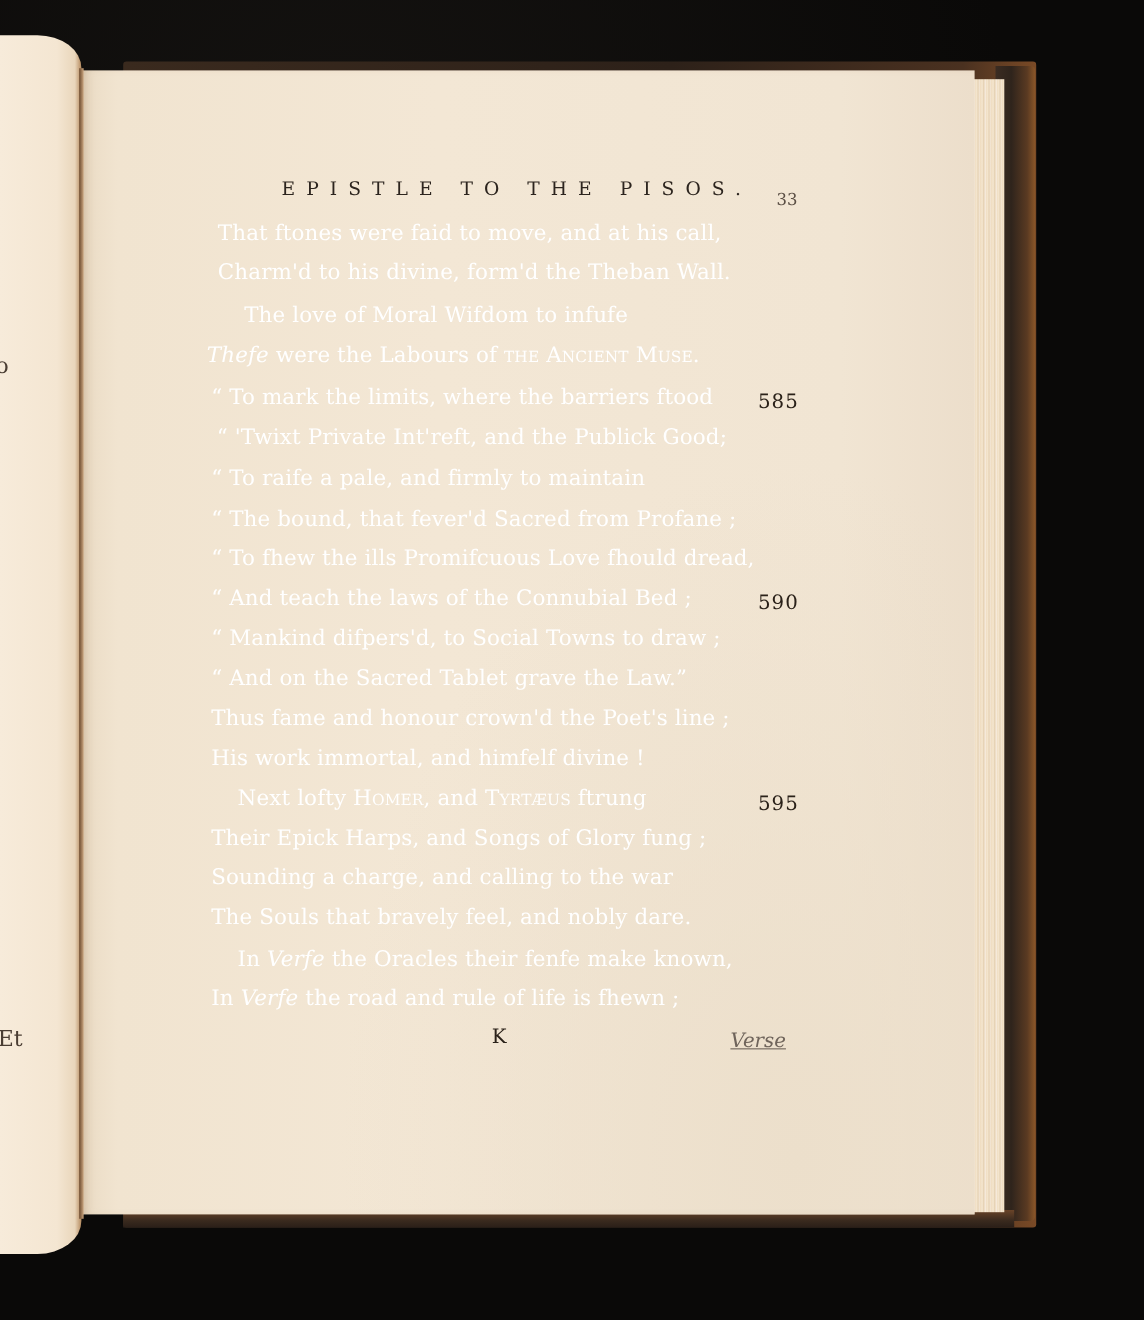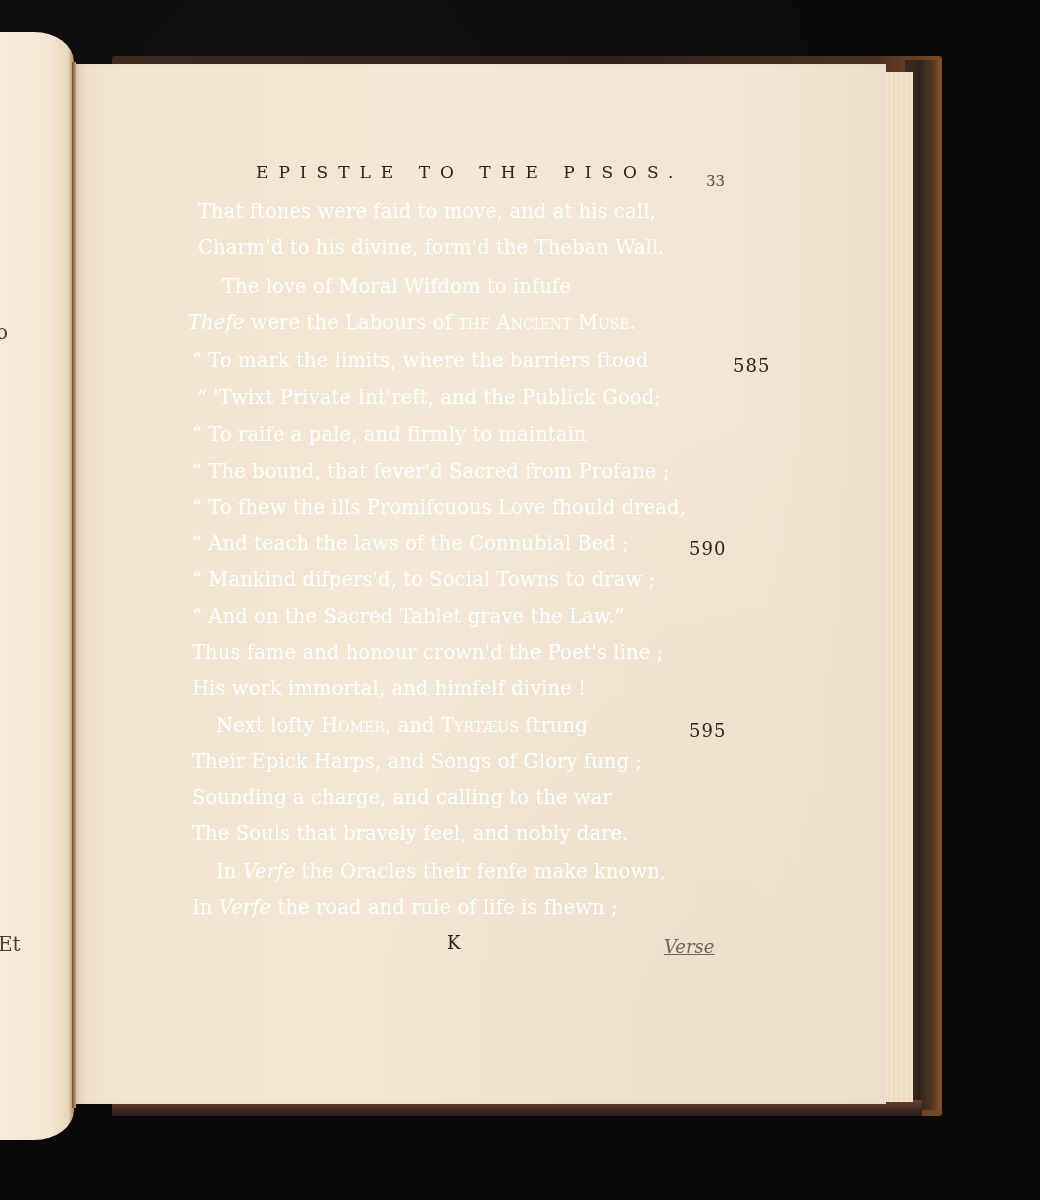--- a/index.html
+++ b/index.html
@@ -99,21 +99,21 @@
 
 <div class="runhead">EPISTLE TO THE PISOS.</div>
 <div class="folio">33</div>
 
 <div id="text-block">
     <div class="line" style="top: 200px; left: 198px;">That ftones were faid to move, and at his call,</div>
     <div class="line" style="top: 236px; left: 198px;">Charm'd to his divine, form'd the Theban Wall.</div>
     <div class="line" style="top: 275px; left: 222px;">The love of Moral Wifdom to infufe</div>
     <div class="line" style="top: 311px; left: 188px;"><span class="it">Thefe</span><span> were the Labours of </span><span class="sc">the Ancient Muse.</span></div>
     <div class="line" style="top: 349px; left: 192px;">“ To mark the limits, where the barriers ftood</div>
-    <div class="lineno" style="top: 355px; left: 689px; margin-left: 44px;">585</div>
+    <div class="lineno" style="top: 355px; left: 689px;">585</div>
     <div class="line" style="top: 386px; left: 197px;">“ 'Twixt Private Int'reft, and the Publick Good;</div>
     <div class="line" style="top: 423px; left: 192px;">“ To raife a pale, and firmly to maintain</div>
     <div class="line" style="top: 460px; left: 192px;">“ The bound, that fever'd Sacred from Profane ;</div>
     <div class="line" style="top: 496px; left: 192px;">“ To fhew the ills Promifcuous Love fhould dread,</div>
     <div class="line" style="top: 532px; left: 192px;">“ And teach the laws of the Connubial Bed ;</div>
     <div class="lineno" style="top: 538px; left: 689px;">590</div>
     <div class="line" style="top: 568px; left: 192px;">“ Mankind difpers'd, to Social Towns to draw ;</div>
     <div class="line" style="top: 605px; left: 192px;">“ And on the Sacred Tablet grave the Law.”</div>
     <div class="line" style="top: 641px; left: 192px;">Thus fame and honour crown'd the Poet's line ;</div>
     <div class="line" style="top: 677px; left: 192px;">His work immortal, and himfelf divine !</div>

